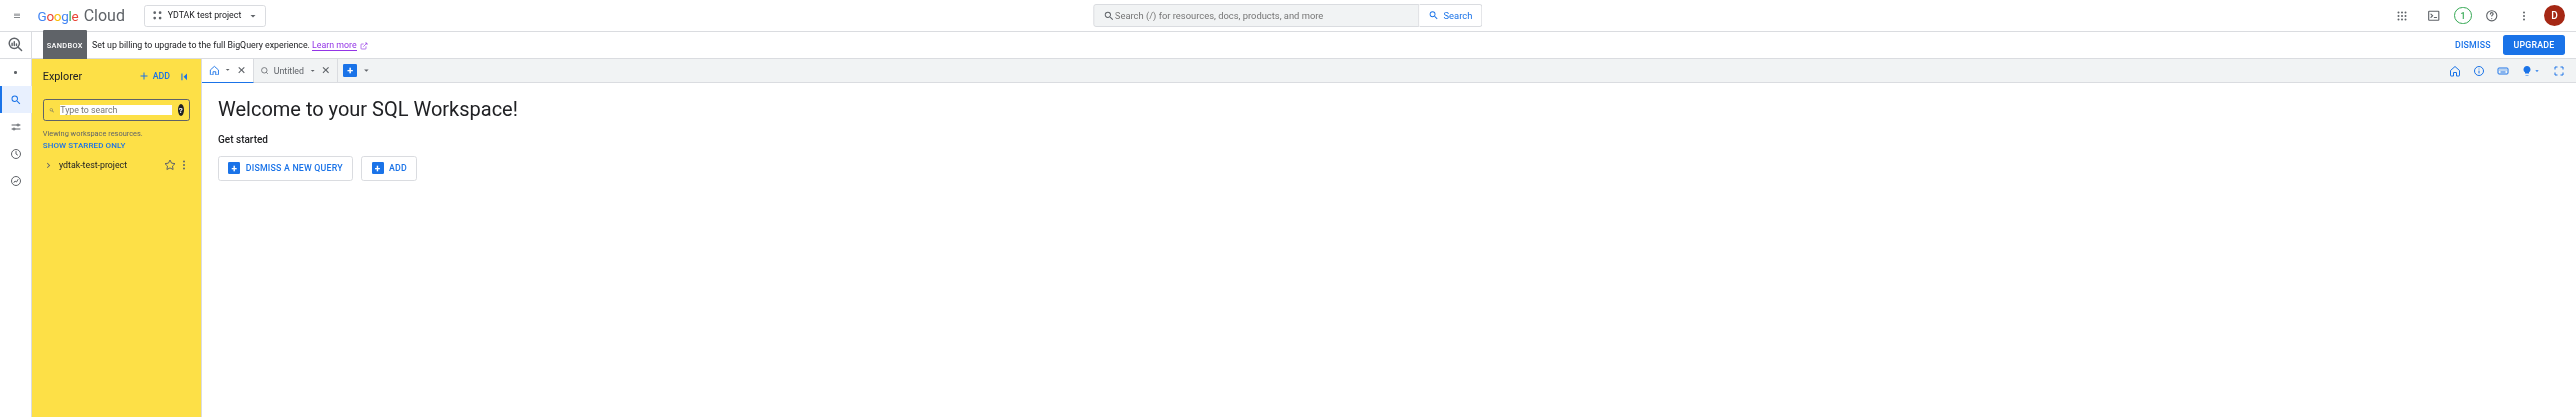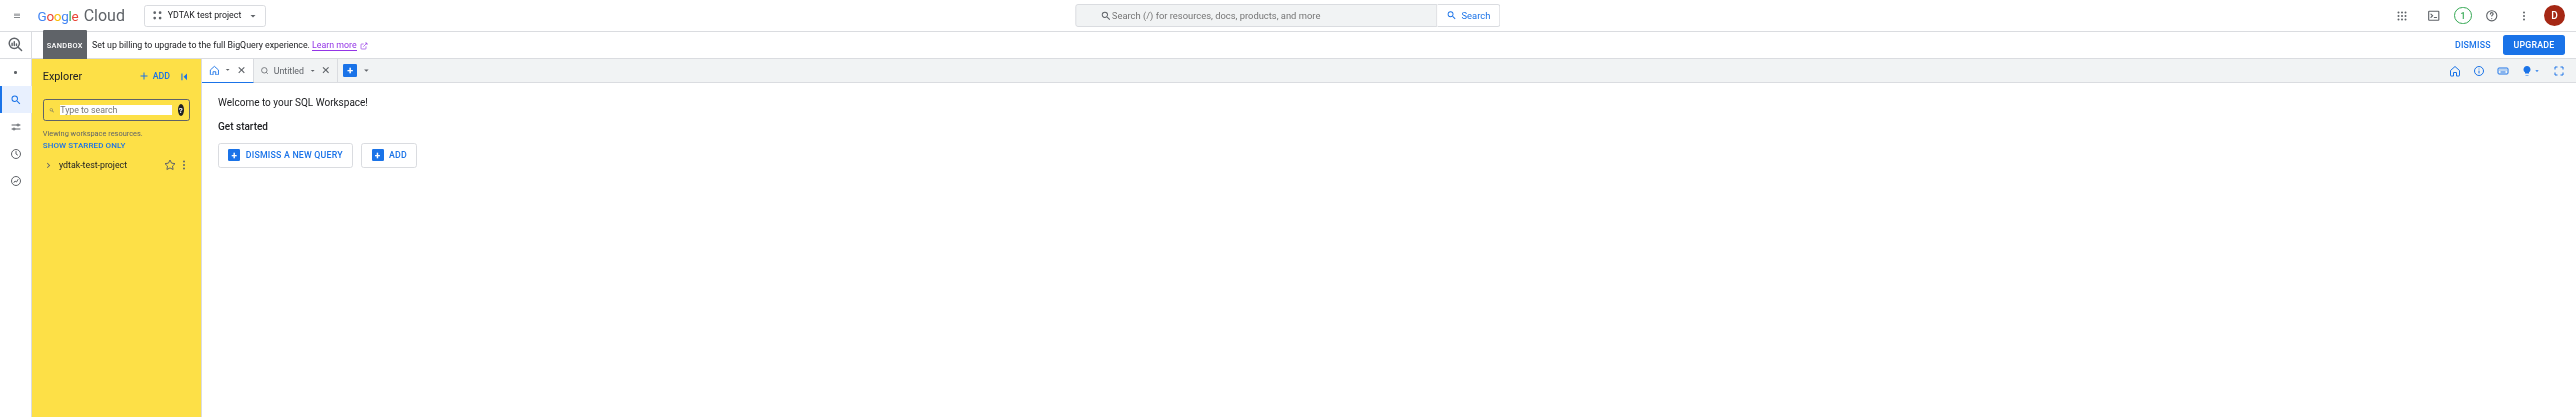--- a/index.html
+++ b/index.html
@@ -15,21 +15,21 @@
 .logo-text .o2 { color: #FBBC05; }
 .logo-text .g2 { color: #4285F4; }
 .logo-text .l1 { color: #34A853; }
 .logo-text .e1 { color: #EA4335; }
 .cloud-word { color: #5f6368; font-size: 16px; margin-left: 2.7px; font-weight: 400; }
 
 .project-picker { display: flex; border: 0.7px solid #dadce0; border-radius: 2.7px; padding: 4px 6.7px; margin-left: 13.5px; gap: 5.4px; cursor: pointer; font-size: 8.8px; }
 .project-picker .proj-icon { width: 10.8px; height: 10.8px; }
 
 .search-wrap { display: flex; align-items: center; margin-left: auto; margin-right: auto; position: absolute; left: 50%; transform: translateX(-50%); }
-.search-box { display: flex; align-items: center; background: #f1f3f4; border: 0.7px solid #dadce0; border-radius: 2.7px 0 0 2.7px; height: 23px; width: 362px; padding: 0 24px; }
+.search-box { display: flex; align-items: center; background: #f1f3f4; border: 0.7px solid #dadce0; border-radius: 2.7px 0 0 2.7px; height: 23px; width: 326px; padding: 0 9px; }
 .search-box input { border: none; background: transparent; outline: none; width: 100%; font-size: 9.4px; color: #5f6368; }
 .search-btn { display: flex; align-items: center; gap: 4px; height: 23px; border: 0.7px solid #dadce0; border-left: none; border-radius: 0 2.7px 2.7px 0; background: #fff; padding: 0 9.4px; color: #1a73e8; font-size: 9.4px; cursor: pointer; }
 
 .top-right { display: flex; align-items: center; gap: 8px; margin-left: auto; padding-right: 5.4px; }
 .icon-btn { width: 24px; height: 24px; display: flex; align-items: center; justify-content: center; cursor: pointer; border-radius: 50%; }
 .trial-badge { width: 17.5px; height: 17.5px; border: 1.3px solid #34A853; border-radius: 50%; display: flex; align-items: center; justify-content: center; color: #34A853; font-size: 8.8px; font-weight: 500; }
 .avatar { width: 21.5px; height: 21.5px; border-radius: 50%; background: #a52714; color: #fff; display: flex; align-items: center; justify-content: center; font-size: 10px; font-weight: 500; }
 
 
 .banner-row { display: flex; align-items: center; height: 27px; border-bottom: 0.7px solid #dadce0; }
@@ -74,21 +74,21 @@
 .tab { display: flex; align-items: center; gap: 4px; padding: 0 6.7px; height: 24px; font-size: 8.8px; color: #5f6368; cursor: pointer; border-right: 0.7px solid #dadce0; }
 .tab.active { background: #fff; border-bottom: 1.3px solid #1a73e8; color: #202124; }
 .tab .close-x { font-size: 10.8px; color: #5f6368; cursor: pointer; }
 .new-tab-btn { width: 13.5px; height: 13.5px; background: #1a73e8; color: #fff; display: flex; align-items: center; justify-content: center; margin-left: 5.4px; cursor: pointer; border-radius: 1.3px; font-size: 10.8px; font-weight: bold; }
 .tab-menu-caret { margin-left: 4px; color: #5f6368; cursor: pointer; }
 
 .workspace-toolbar-right { margin-left: auto; display: flex; align-items: center; gap: 6.7px; padding-right: 8px; color: #1a73e8; }
 .wtr-icon { cursor: pointer; padding: 2.7px; }
 
 .workspace-content { padding: 13.5px 16px; }
-.welcome-title { font-size: 10px; font-weight: 400; color: #202124; margin-bottom: 13.5px; }
+.welcome-title { font-size: 20px; font-weight: 400; color: #202124; margin-bottom: 13.5px; }
 .get-started { font-size: 10px; font-weight: 500; margin-bottom: 10.8px; }
 .action-buttons { display: flex; gap: 8px; }
 .outlined-btn { display: flex; align-items: center; gap: 5.4px; border: 0.7px solid #dadce0; background: #fff; color: #1a73e8; font-size: 8.8px; font-weight: 500; padding: 5.4px 9.4px; border-radius: 2.7px; cursor: pointer; letter-spacing: 0.2px; }
 .plus-box { width: 12px; height: 12px; background: #1a73e8; color: #fff; display: flex; align-items: center; justify-content: center; font-size: 10px; font-weight: bold; border-radius: 1.3px; }
 
 svg { display: block; }
 </style>
 </head>
 <body>
 

